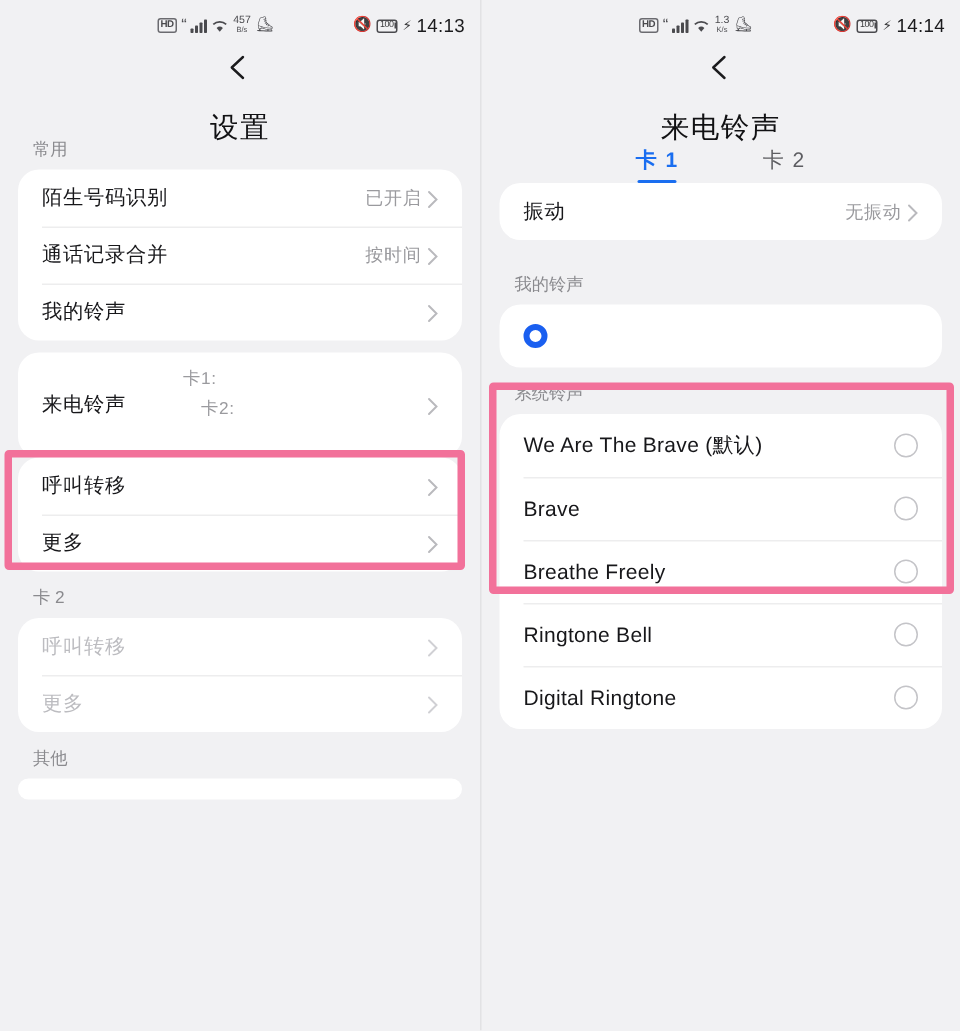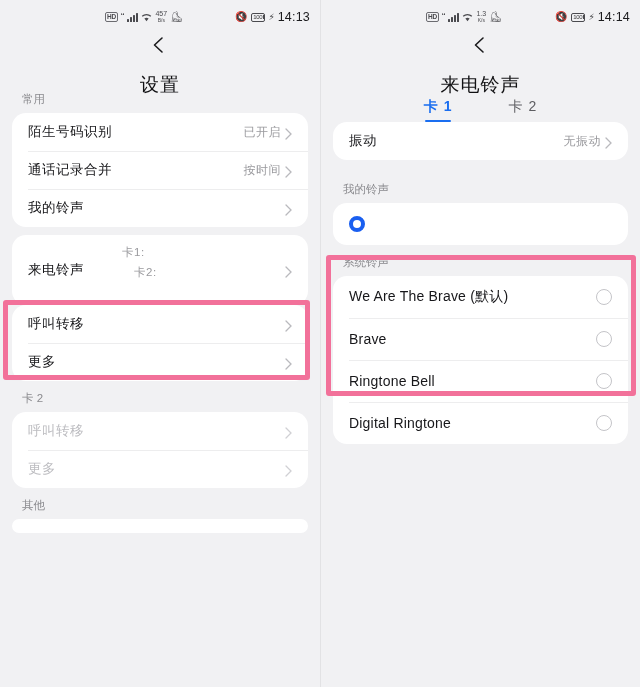--- a/index.html
+++ b/index.html
@@ -336,20 +336,24 @@
     <div class="card">
       <div class="row radio-row">
         <span class="row-label">We Are The Brave (默认)</span>
         <span class="radio"></span>
       </div>
       <div class="row radio-row">
         <span class="row-label">Brave</span>
         <span class="radio"></span>
       </div>
       <div class="row radio-row">
+        <span class="row-label">Breathe Freely</span>
+        <span class="radio"></span>
+      </div>
+      <div class="row radio-row">
         <span class="row-label">Ringtone Bell</span>
         <span class="radio"></span>
       </div>
       <div class="row radio-row">
         <span class="row-label">Digital Ringtone</span>
         <span class="radio"></span>
       </div>
     </div>
   </div>
 

